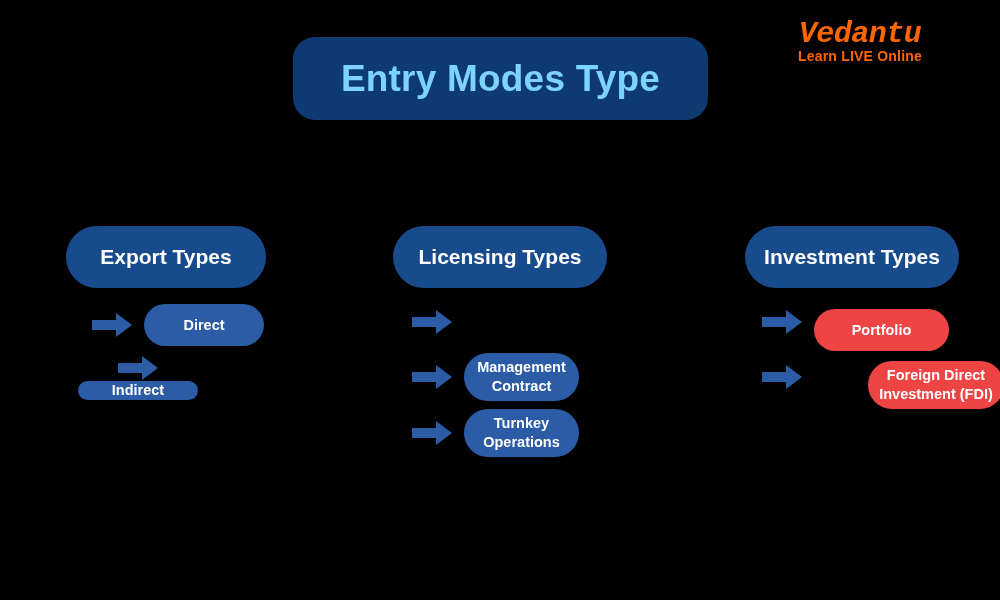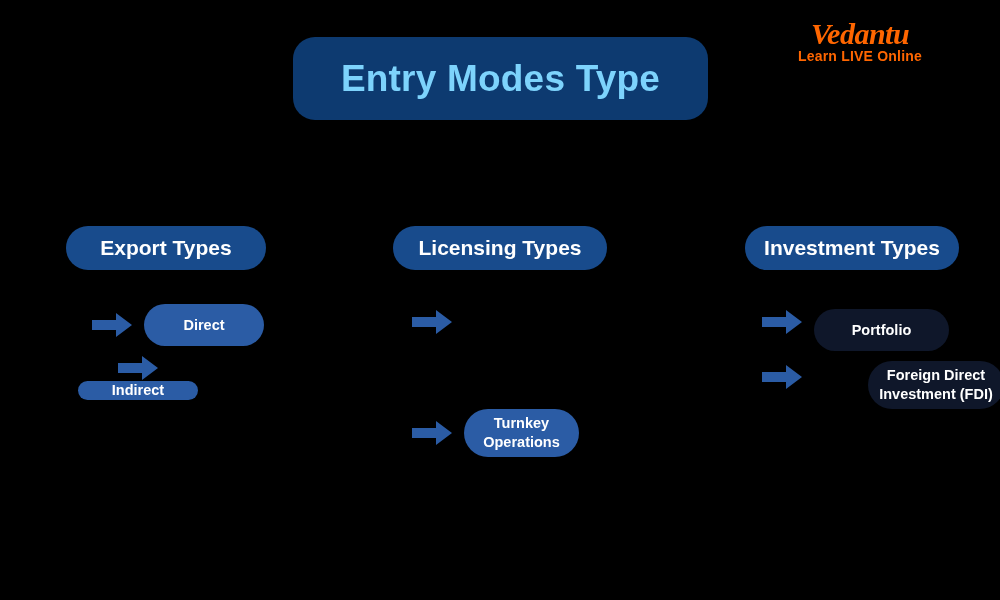--- a/index.html
+++ b/index.html
@@ -42,21 +42,21 @@
     position: absolute;
     left: 795px;
     top: 18px;
     width: 130px;
     height: 52px;
     text-align: center;
   }
   #logo-word {
     display: block;
     color: #ff6600;
-    font-family: Liberation Serif, serif;
+    font-family: Liberation Mono, monospace;
     font-style: italic;
     font-weight: bold;
     font-size: 30px;
     line-height: 32px;
     letter-spacing: -0.5px;
   }
   #logo-tag {
     display: block;
     color: #ff6600;
     font-size: 14px;
@@ -70,21 +70,21 @@
     position: absolute;
     top: 226px;
   }
   .col-header {
     position: relative;
     background: #184b8c;
     border-radius: 999px;
     display: flex;
     align-items: center;
     justify-content: center;
-    height: 44px;
+    height: 62px;
     box-sizing: border-box;
   }
   .col-header-label {
     color: #ffffff;
     font-size: 21px;
     font-weight: bold;
     white-space: nowrap;
   }
 
   
@@ -104,21 +104,21 @@
   }
   .child-pill {
     display: flex;
     align-items: center;
     justify-content: center;
     border-radius: 999px;
     box-sizing: border-box;
     padding: 0 8px;
   }
   .child-pill.medium { background: #2b5ca5; }
-  .child-pill.dark   { background: #0f172a; margin-top: 16px; }
+  .child-pill.dark   { background: #ef4444; margin-top: 16px; }
   .child-label {
     color: #ffffff;
     font-size: 14.5px;
     font-weight: bold;
     line-height: 19px;
     text-align: center;
     white-space: pre-line;
   }
 
   
@@ -178,20 +178,30 @@
       <div class="child-pill medium" style="width: 120px; height: 42px;">
         <span class="child-label">Indirect</span>
       </div>
     </div>
     <div class="child-row" style="left: 412px; top: 301px; height: 42px;">
       <svg class="arrow" viewBox="0 0 40 26">
         <path d="M0,8 L24,8 L24,1 L40,13 L24,25 L24,18 L0,18 Z" fill="#2b5ca5"></path>
       </svg>
       <div class="gap" style="width: 12px;"></div>
     </div>
+    <div class="child-row" style="left: 412px; top: 353px; height: 48px;">
+      <svg class="arrow" viewBox="0 0 40 26">
+        <path d="M0,8 L24,8 L24,1 L40,13 L24,25 L24,18 L0,18 Z" fill="#2b5ca5"></path>
+      </svg>
+      <div class="gap" style="width: 12px;"></div>
+      <div class="child-pill medium" style="width: 115px; height: 48px;">
+        <span class="child-label">Management
+Contract</span>
+      </div>
+    </div>
     <div class="child-row" style="left: 412px; top: 409px; height: 48px;">
       <svg class="arrow" viewBox="0 0 40 26">
         <path d="M0,8 L24,8 L24,1 L40,13 L24,25 L24,18 L0,18 Z" fill="#2b5ca5"></path>
       </svg>
       <div class="gap" style="width: 12px;"></div>
       <div class="child-pill medium" style="width: 115px; height: 48px;">
         <span class="child-label">Turnkey
 Operations</span>
       </div>
     </div>

